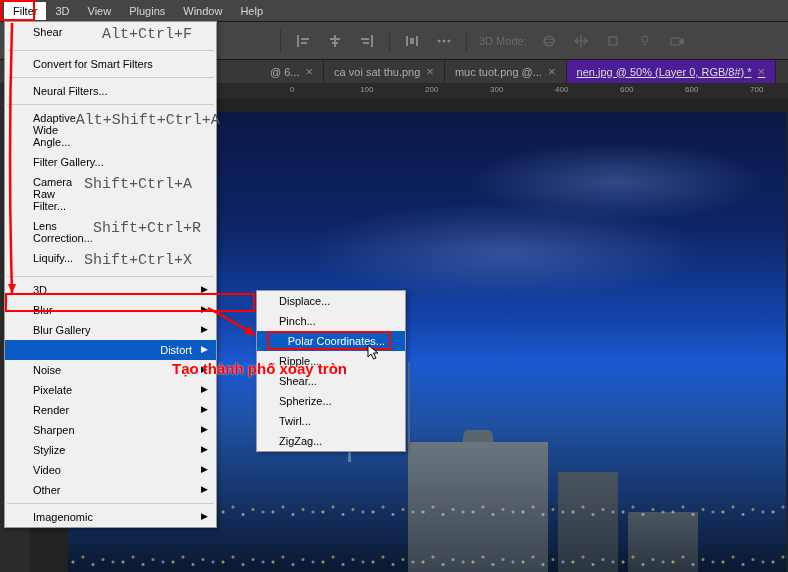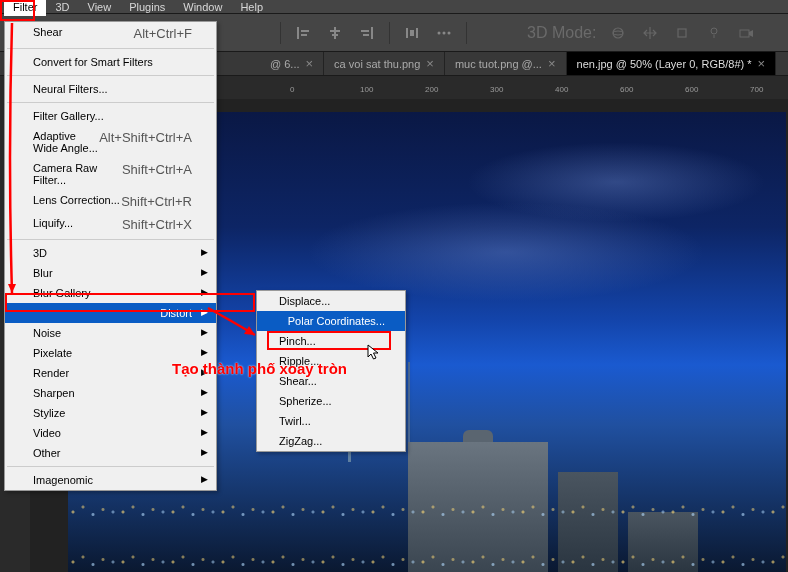--- a/index.html
+++ b/index.html
@@ -1,29 +1,29 @@
 <!DOCTYPE html>
 <html><head>
 <meta charset="utf-8">
 <style>
 * { margin: 0; padding: 0; box-sizing: border-box; font-family: "Segoe UI", Tahoma, sans-serif; }
 body { background: #2a2a2a; width: 788px; height: 572px; overflow: hidden; position: relative; }
 
-.menubar { background: #454545; height: 14px; display: flex; align-items: center; padding-left: 4px; border-bottom: 1px solid #1a1a1a; }
+.menubar { background: #454545; height: 22px; display: flex; align-items: center; padding-left: 4px; border-bottom: 1px solid #1a1a1a; }
 .menubar-item { color: #d8d8d8; font-size: 11px; padding: 3px 9px; cursor: pointer; }
 .menubar-item.active { background: #fff; color: #000; }
 
 .toolbar { background: #454545; height: 38px; border-bottom: 1px solid #1a1a1a; display: flex; align-items: center; padding-left: 280px; gap: 12px; }
 .tool-icon { width: 20px; height: 20px; display: flex; align-items: center; justify-content: center; color: #888; }
 .tool-sep { width: 1px; height: 22px; background: #333; }
-.tool-label { color: #6a6a6a; font-size: 16px; margin-left: 48px; }
+.tool-label { color: #6a6a6a; font-size: 11px; }
 
 .tabs { background: #383838; height: 24px; display: flex; align-items: stretch; padding-left: 260px; border-bottom: 1px solid #1a1a1a; }
 .tab { display: flex; align-items: center; padding: 0 10px; color: #aaa; font-size: 11px; border-right: 1px solid #222; gap: 6px; }
-.tab.active { background: #000000; color: #ddd; }
+.tab.active { background: #4c1d95; color: #ddd; text-decoration: underline; }
 .tab-close { font-size: 13px; color: #888; }
 
 .ruler-h { position: absolute; top: 83px; left: 0; right: 0; height: 16px; background: #2a2a2a; color: #9a9a9a; font-size: 8px; display: flex; }
 .ruler-tick { position: absolute; top: 2px; }
 
 .canvas { position: absolute; top: 99px; left: 30px; right: 0; bottom: 0; background: #222; }
 .image-area { position: absolute; top: 13px; left: 38px; width: 718px; height: 460px; background: linear-gradient(180deg, #0a1845 0%, #0d2565 25%, #1344aa 45%, #1a5ad0 55%, #2050a0 68%, #0a1830 100%); overflow: hidden; }
 .building { position: absolute; bottom: 0; background: linear-gradient(180deg, #4a5560 0%, #2a3540 100%); }
 .b1 { left: 340px; width: 140px; height: 130px; background: linear-gradient(180deg, #6a7580 0%, #3a4550 100%); }
 .b1::after { content: ''; position: absolute; top: -12px; left: 55px; width: 30px; height: 12px; background: #5a6570; border-radius: 6px 6px 0 0; }
@@ -38,21 +38,21 @@
 radial-gradient(circle at 70% 75%, rgba(255,220,120,0.5) 1px, transparent 2px),
 radial-gradient(circle at 90% 80%, rgba(180,220,255,0.5) 1px, transparent 2px);
 background-size: 50px 50px; }
 .cloud { position: absolute; background: radial-gradient(ellipse, rgba(120,150,220,0.35) 0%, transparent 70%); border-radius: 50%; }
 .c1 { top: 30px; right: 20px; width: 300px; height: 80px; }
 .c2 { top: 90px; right: 80px; width: 400px; height: 100px; }
 
 .dropdown { position: absolute; top: 21px; left: 4px; width: 213px; background: #f0f0f0; border: 1px solid #999; box-shadow: 2px 2px 4px rgba(0,0,0,0.3); z-index: 100; }
 .menu-item { display: flex; justify-content: space-between; padding: 4px 24px 4px 28px; font-size: 11px; color: #000; cursor: pointer; position: relative; }
 .menu-item.highlighted { background: #0a5cc4; color: #fff; justify-content: flex-end; }
-.menu-item .shortcut { color: #555; font-size: 13px; }
+.menu-item .shortcut { color: #555; font-size: 15px; font-family: Liberation Mono, monospace; }
 .menu-sep { height: 1px; background: #ccc; margin: 3px 2px; }
 .submenu-arrow { position: absolute; right: 8px; font-size: 9px; }
 
 .submenu { position: absolute; top: 290px; left: 256px; width: 150px; background: #f0f0f0; border: 1px solid #999; box-shadow: 2px 2px 4px rgba(0,0,0,0.3); z-index: 101; }
 .submenu .menu-item { padding: 4px 20px 4px 22px; }
 
 .red-box { position: absolute; border: 2px solid #ff0000; pointer-events: none; z-index: 200; }
 .rb-filter { top: 0; left: 0; width: 35px; height: 21px; }
 .rb-distort { top: 293px; left: 5px; width: 250px; height: 19px; }
 .rb-polar { top: 331px; left: 267px; width: 124px; height: 19px; }
@@ -187,28 +187,28 @@
   <div class="menu-sep"></div>
   <div class="menu-item">
       <span>Convert for Smart Filters</span>
     </div>
   <div class="menu-sep"></div>
   <div class="menu-item">
       <span>Neural Filters...</span>
     </div>
   <div class="menu-sep"></div>
   <div class="menu-item">
+      <span>Adaptive Wide Angle...</span>
+      <span class="shortcut">Alt+Shift+Ctrl+A</span>
+    </div>
+  <div class="menu-item">
       <span>Filter Gallery...</span>
       <span class="shortcut"></span>
     </div>
   <div class="menu-item">
-      <span>Adaptive Wide Angle...</span>
-      <span class="shortcut">Alt+Shift+Ctrl+A</span>
-    </div>
-  <div class="menu-item">
       <span>Camera Raw Filter...</span>
       <span class="shortcut">Shift+Ctrl+A</span>
     </div>
   <div class="menu-item">
       <span>Lens Correction...</span>
       <span class="shortcut">Shift+Ctrl+R</span>
     </div>
   <div class="menu-item">
       <span>Liquify...</span>
       <span class="shortcut">Shift+Ctrl+X</span>
@@ -262,25 +262,25 @@
   <div class="menu-item">
       <span>Imagenomic</span>
       <span class="submenu-arrow">▶</span>
     </div>
 </div>
 
 <div class="submenu">
   <div class="menu-item">
       <span>Displace...</span>
     </div>
+  <div class="menu-item">
+      <span>Pinch...</span>
+    </div>
   <div class="menu-item highlighted">
       <span>Polar Coordinates...</span>
-    </div>
-  <div class="menu-item">
-      <span>Pinch...</span>
     </div>
   <div class="menu-item">
       <span>Ripple...</span>
     </div>
   <div class="menu-item">
       <span>Shear...</span>
     </div>
   <div class="menu-item">
       <span>Spherize...</span>
     </div>

